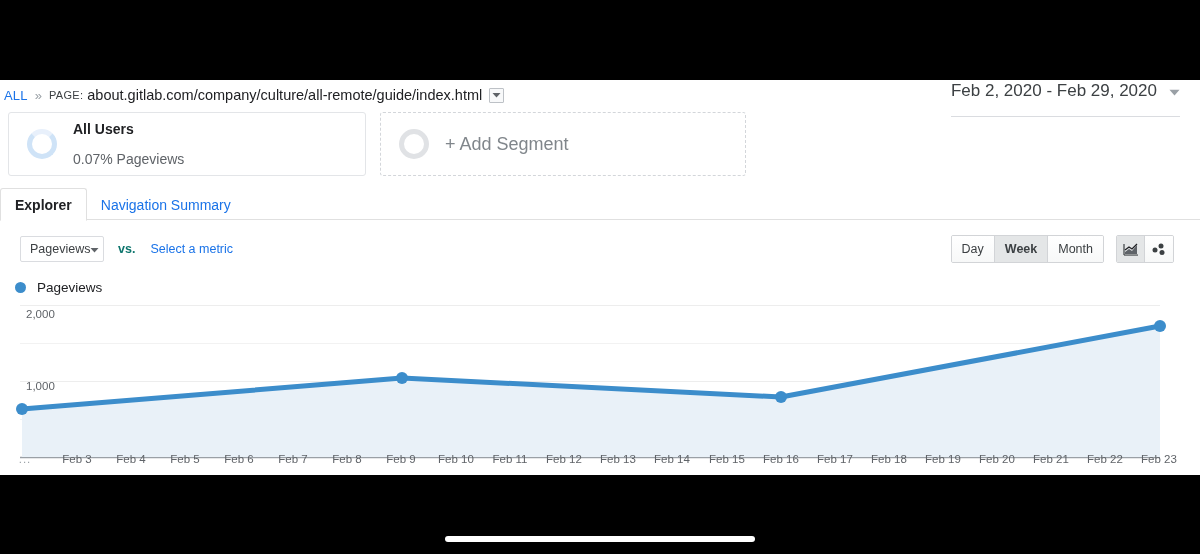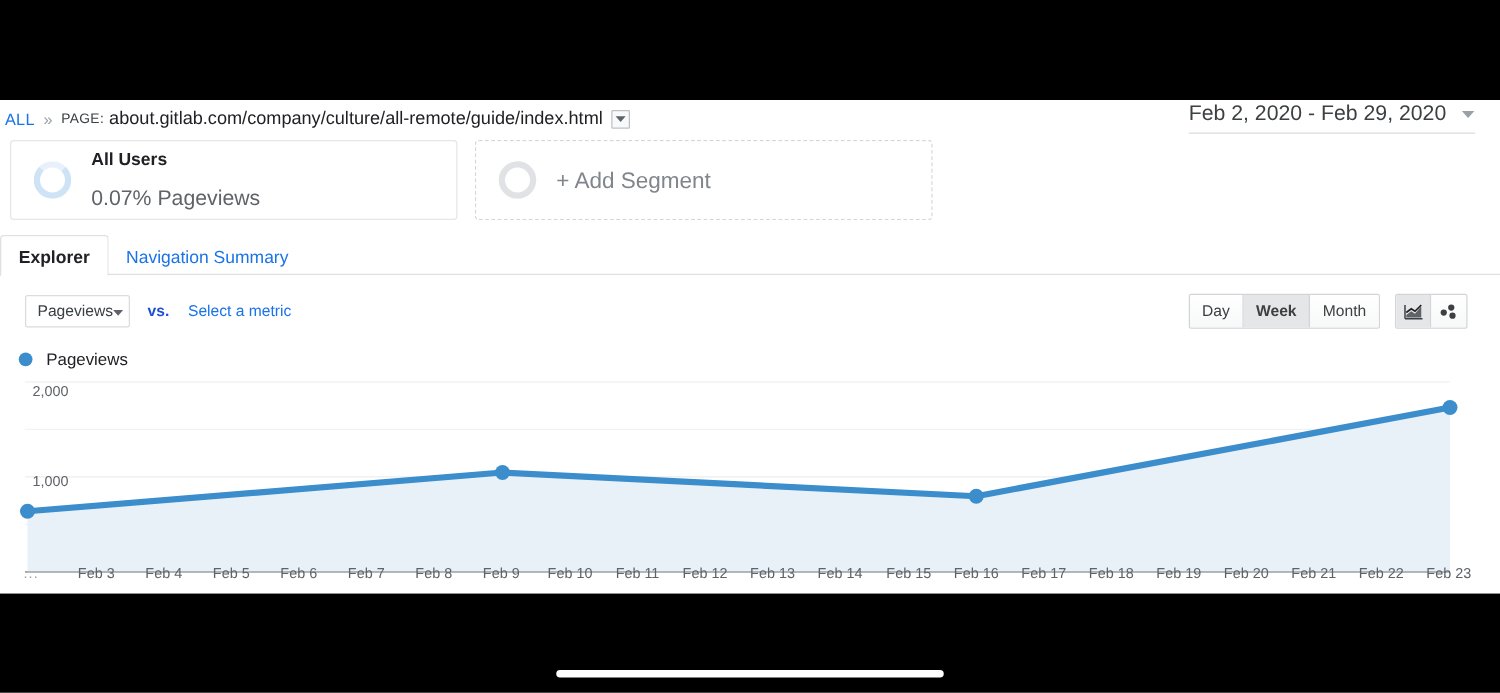--- a/index.html
+++ b/index.html
@@ -45,21 +45,21 @@
     border:1px solid #bdc1c6; background:#f8f9fa; border-radius:1px;
     cursor:pointer;
   }
   .crumb-caret svg { display:block; }
 
   
   .daterange {
     position:absolute; right:20px; top:1px;
     display:flex; align-items:center; gap:12px;
     border-bottom:1px solid #dadce0;
-    padding-bottom:5px;
+    padding-bottom:15px;
     cursor:pointer;
   }
   .daterange .dr-text { font-size:17px; color:#3c4043; }
   .daterange .dr-caret { color:#9aa0a6; }
 
   
   .segments { position:absolute; left:8px; top:32px; display:flex; gap:14px; }
   .seg-card {
     width:358px; height:64px;
     border:1px solid #e3e5e8; border-radius:3px; background:#fff;
@@ -72,21 +72,21 @@
   }
   .donut {
     width:30px; height:30px; border-radius:50%;
     border:5px solid #cfe3f7;
     border-top-color:#e8f0fb;
     flex:0 0 auto;
   }
   .donut.grey { border:5px solid #e0e2e5; border-top-color:#e0e2e5; }
   .seg-text { display:flex; flex-direction:column; gap:14px; }
   .seg-title { font-size:14px; color:#202124; font-weight:bold; letter-spacing:0; }
-  .seg-sub { font-size:17px; color:#5f6368; }
+  .seg-sub { font-size:14px; color:#5f6368; }
   .seg-add-label { font-size:18px; color:#80868b; }
 
   
   .tabs {
     position:absolute; left:0; top:107px; width:1200px; height:33px;
     border-bottom:1px solid #e0e0e0;
     display:flex; 
   }
   .tab {
     height:33px; display:flex; align-items:center;
@@ -107,21 +107,21 @@
   }
   .metric-select {
     margin-left:20px;
     width:84px; height:26px;
     border:1px solid #dadce0; border-radius:2px;
     background:#fff;
     display:flex; align-items:center; justify-content:space-between;
     padding:0 7px 0 9px;
     font-size:12.5px; color:#3c4043; cursor:pointer;
   }
-  .vs-label { margin-left:14px; font-size:12.5px; color:#1d4ed8; font-weight:bold; }
+  .vs-label { margin-left:14px; font-size:12.5px; color:#0f766e; font-weight:bold; }
   .select-metric-link { margin-left:15px; font-size:12.5px; color:#1a73e8; cursor:pointer; }
 
   .right-tools { margin-left:auto; display:flex; gap:12px; padding-right:26px; }
   .granularity {
     display:flex; border:1px solid #d2d4d7; border-radius:2px; overflow:hidden;
     background:#fff;
   }
   .gran-btn {
     height:26px; min-width:38px; padding:0 10px;
     display:flex; align-items:center; justify-content:center;

